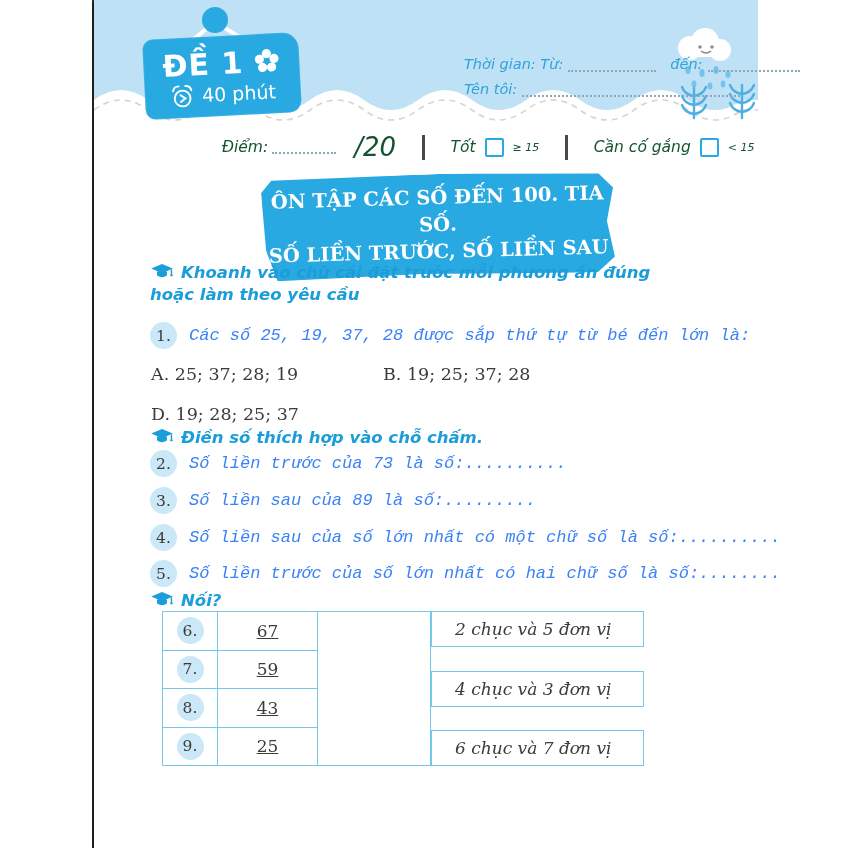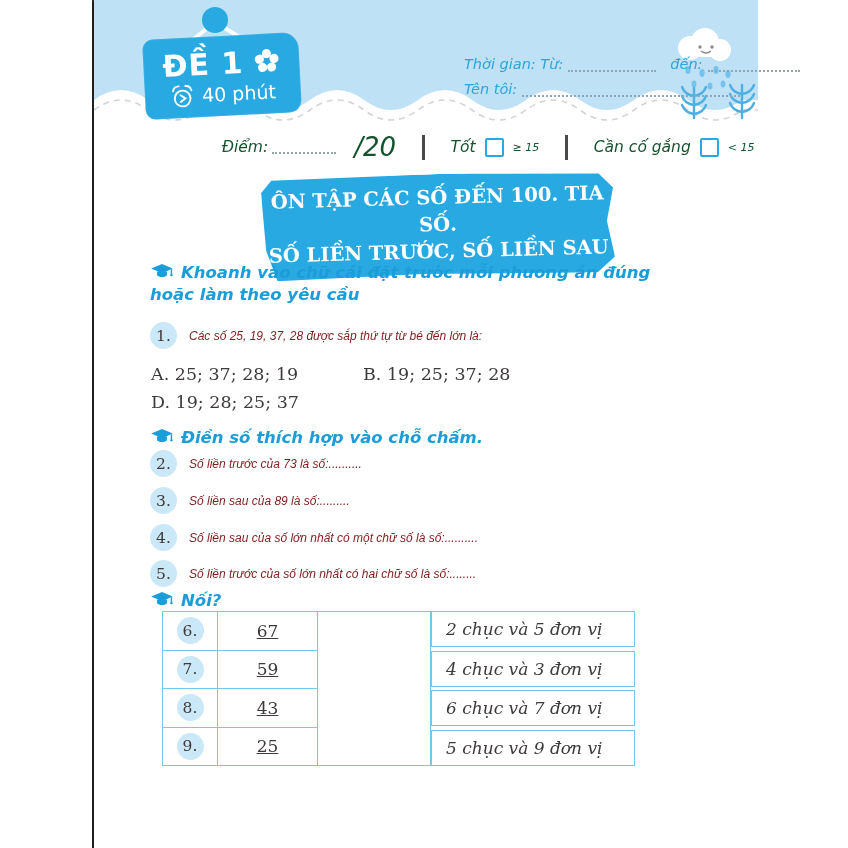--- a/index.html
+++ b/index.html
@@ -49,37 +49,37 @@
       clip-path:polygon(0% 14%,3% 2%,52% 0%,96% 4%,100% 18%,98% 50%,100% 85%,95% 100%,45% 97%,4% 100%,1% 70%);}
 
   
   .section-heading{color:#1B9DD9;font-weight:bold;font-style:italic;font-size:16.5px;
                    line-height:1.35;font-family:"DejaVu Sans",sans-serif;}
   .cap-icon{vertical-align:-3px;margin-right:7px;}
   .q-row{display:flex;align-items:center;white-space:nowrap;}
   .q-circle{width:27px;height:27px;border-radius:50%;background:#CBE8F8;color:#3E3A39;
             font-family:"DejaVu Serif",serif;font-size:15.5px;display:inline-flex;
             align-items:center;justify-content:center;flex:0 0 27px;}
-  .q-text{margin-left:12px;color:#7f1d1d;font-style:italic;font-size:12px;
-          font-family:Liberation Sans, sans-serif;}
+  .q-text{margin-left:12px;color:#3b82f6;font-style:italic;font-size:17px;
+          font-family:Liberation Mono, monospace;}
   .options-grid{display:grid;grid-template-columns:212px auto;row-gap:8px;
                 color:#3E3A39;font-size:17.5px;font-family:"DejaVu Serif",serif;}
 
   
   .match-wrap{left:162px;top:611px;display:flex;align-items:stretch;}
   table.match{border-collapse:collapse;}
   table.match td{border:1.6px solid #74C8EB;height:37px;text-align:center;
                  font-family:"DejaVu Serif",serif;color:#3E3A39;font-size:17px;padding:0;}
   td.col-num{width:54px;}
   td.col-val{width:99px;text-decoration:underline;}
   td.col-mid{width:112px;}
   .right-col{display:flex;flex-direction:column;justify-content:space-between;
              height:155px;margin-left:0;}
   .right-box{width:188px;height:34px;border:1.6px solid #74C8EB;display:flex;
-             align-items:center;padding-left:14px;box-sizing:content-box;
+             align-items:center;padding-left:23px;box-sizing:content-box;
              font-family:"DejaVu Serif",serif;font-style:italic;font-size:17px;color:#3E3A39;}
 </style>
 </head>
 <body>
 
 <div class="sheet">
 
   <div class="abs page-edge-left"></div>
   <div class="abs page-edge-top"></div>
 
@@ -198,21 +198,21 @@
       <path d="M23.5,7 v5.5" stroke="#1B9DD9" stroke-width="1.6"></path>
       <circle cx="23.5" cy="13.5" r="1.3" fill="#1B9DD9"></circle>
     </svg><span>Khoanh vào chữ cái đặt trước mỗi phương án đúng hoặc làm theo yêu cầu</span>
   </div>
 
   <div class="abs q-row" style="left:150px;top:322px;">
     <span class="q-circle">1.</span>
     <span class="q-text">Các số 25, 19, 37, 28  được sắp thứ tự từ bé đến lớn là:</span>
   </div>
 
-  <div class="abs options-grid" style="left:151px;top:364px;">
+  <div class="abs options-grid" style="left:151px;top:364px;gap:20px;">
     <span>A. 25; 37; 28; 19</span>
     <span>B. 19; 25; 37; 28</span>
     <span>D. 19; 28; 25; 37</span>
   </div>
 
   <div class="abs section-heading" style="left:150px;top:427px;width:548px;">
     <svg class="cap-icon" width="24" height="18" viewBox="0 0 26 20">
       <polygon points="13,1 25,6.2 13,11.4 1,6.2" fill="#1B9DD9"></polygon>
       <path d="M7.5,9.5 V13.8 Q13,17.8 18.5,13.8 V9.5 Z" fill="#1B9DD9"></path>
       <path d="M23.5,7 v5.5" stroke="#1B9DD9" stroke-width="1.6"></path>
@@ -265,17 +265,16 @@
       <tr>
         <td class="col-num"><span class="q-circle" style="margin:0 auto;">9.</span></td>
         <td class="col-val">25</td>
       </tr>
     </tbody>
       </table>
     <div class="right-col">
       <div class="right-box">2 chục và 5 đơn vị</div>
       <div class="right-box">4 chục và 3 đơn vị</div>
       <div class="right-box">6 chục và 7 đơn vị</div>
-      <div class="right-box">5 chục và 9 đơn vị</div>
     </div>
   </div>
 
 </div>
 
 </body></html>

